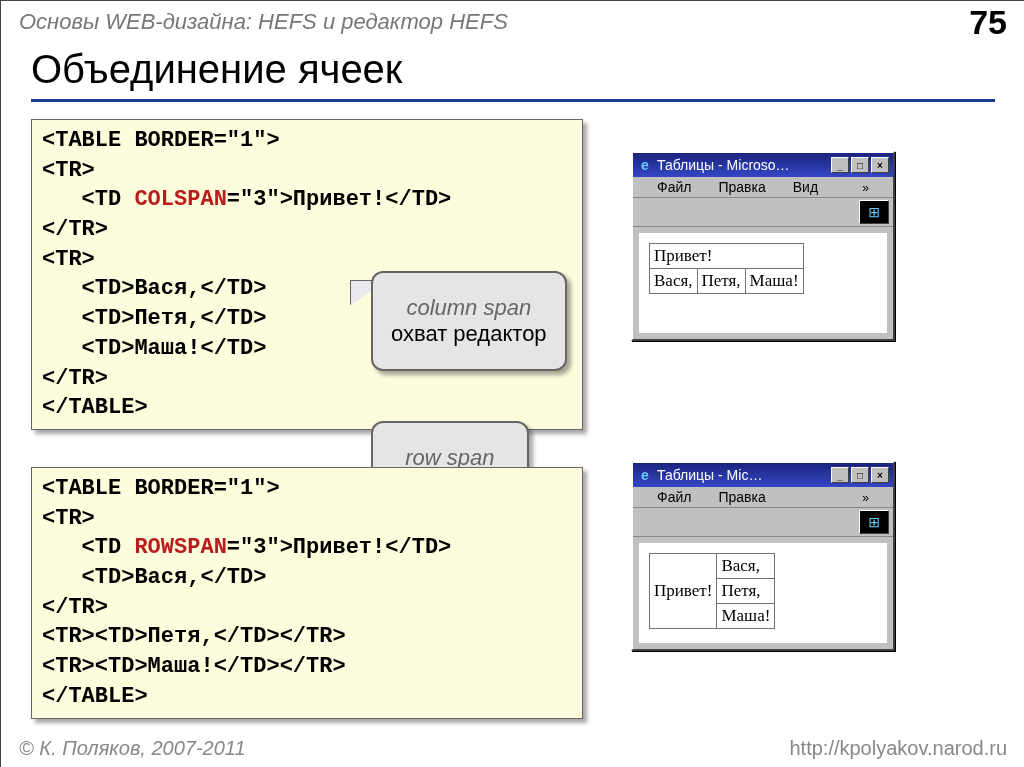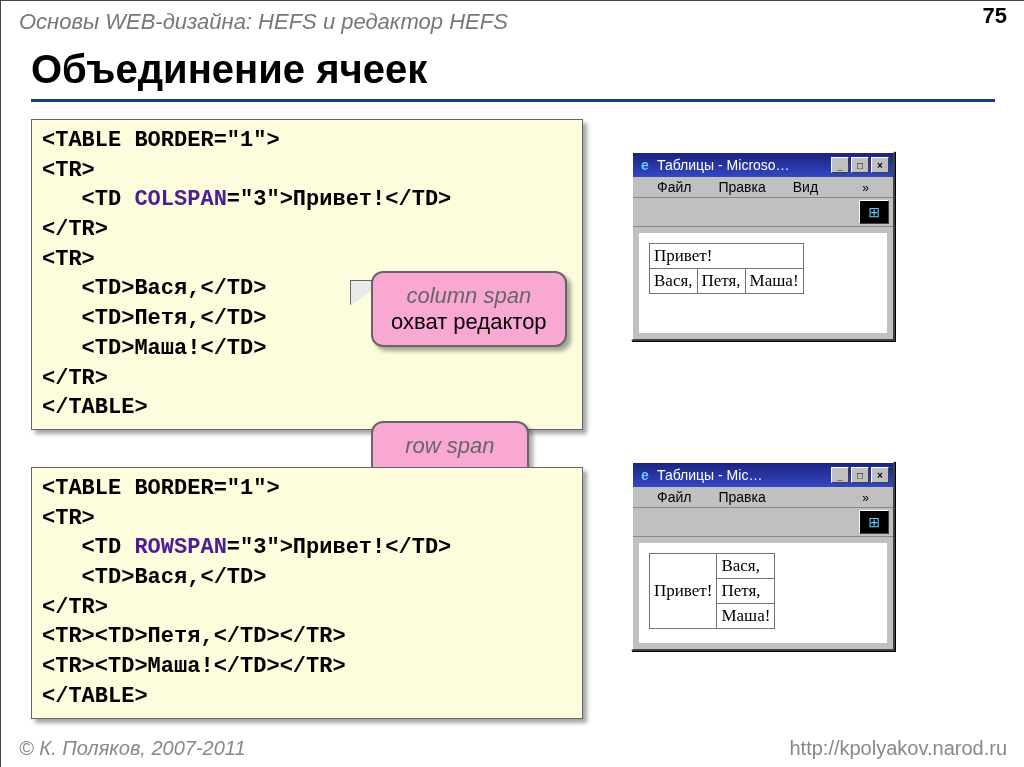--- a/index.html
+++ b/index.html
@@ -1,29 +1,29 @@
 <!DOCTYPE html>
 <html><head>
 <meta charset="utf-8">
 <style>
 html,body{margin:0;padding:0;width:1024px;height:767px;font-family:Arial,sans-serif;background:#fff;overflow:hidden}
 .page{position:relative;width:1024px;height:767px;border:1px solid #444}
 .breadcrumb{position:absolute;top:8px;left:18px;color:#777;font-style:italic;font-size:22px}
-.pagenum{position:absolute;top:2px;right:18px;color:#000;font-weight:bold;font-size:22px}
-.title{position:absolute;top:46px;left:30px;font-size:40px;font-weight:bold;color:#000}
+.pagenum{position:absolute;top:2px;right:18px;color:#000;font-weight:bold;font-size:34px}
+.title{position:absolute;top:46px;left:30px;font-size:40px;font-weight:normal;color:#000}
 .titlerule{position:absolute;top:98px;left:30px;right:30px;height:3px;background:#1a3b8e}
 .copyright{position:absolute;bottom:8px;left:18px;color:#888;font-style:italic;font-size:20px}
 .siteurl{position:absolute;bottom:8px;right:18px;color:#888;font-size:20px}
 
 .codebox{position:absolute;background:#fdfcdc;border:1px solid #666;box-shadow:4px 4px 4px rgba(0,0,0,.35);font-family:"Courier New",monospace;font-size:22px;font-weight:bold;line-height:1.35;padding:6px 10px;white-space:pre}
 .cb1{left:30px;top:118px;width:530px}
 .cb2{left:30px;top:466px;width:530px}
-.red{color:#4c1d95}
+.red{color:#b91c1c}
 
-.callout{position:absolute;background:#f9a8d4;border:2px solid #666;border-radius:12px;box-shadow:4px 4px 4px rgba(0,0,0,.35);padding:10px 18px;text-align:center;font-size:22px;color:#000}
+.callout{position:absolute;background:#e5e5e5;border:2px solid #666;border-radius:12px;box-shadow:4px 4px 4px rgba(0,0,0,.35);padding:22px 18px;text-align:center;font-size:22px;color:#000}
 .callout .eng{font-style:italic;color:#666;display:block}
 .call1{left:370px;top:270px}
 .call2{left:370px;top:420px}
 .pointer{position:absolute;width:0;height:0;border-style:solid}
 .ptr1{left:350px;top:280px;border-width:24px 34px 0 0;border-color:#e9e9ee transparent transparent transparent;filter:drop-shadow(-1px 0 0 #666) drop-shadow(0 -1px 0 #666)}
 .ptr2{left:350px;top:475px;border-width:0 34px 24px 0;border-color:transparent transparent #e9e9ee transparent;filter:drop-shadow(-1px 0 0 #666) drop-shadow(0 1px 0 #666)}
 
 .iewin{position:absolute;width:260px;background:#c0c0c0;border:2px solid #fff;border-right-color:#404040;border-bottom-color:#404040;box-shadow:1px 1px 0 #000;font-family:Tahoma,Arial,sans-serif}
 .iewin .titlebar{background:linear-gradient(#1a237e,#3447c4);color:#fff;display:flex;align-items:center;height:24px;padding:0 4px;font-size:14px}
 .iewin .titlebar .ieicon{width:16px;height:16px;margin-right:4px;display:inline-flex;align-items:center;justify-content:center;color:#6cf;font-weight:bold}

